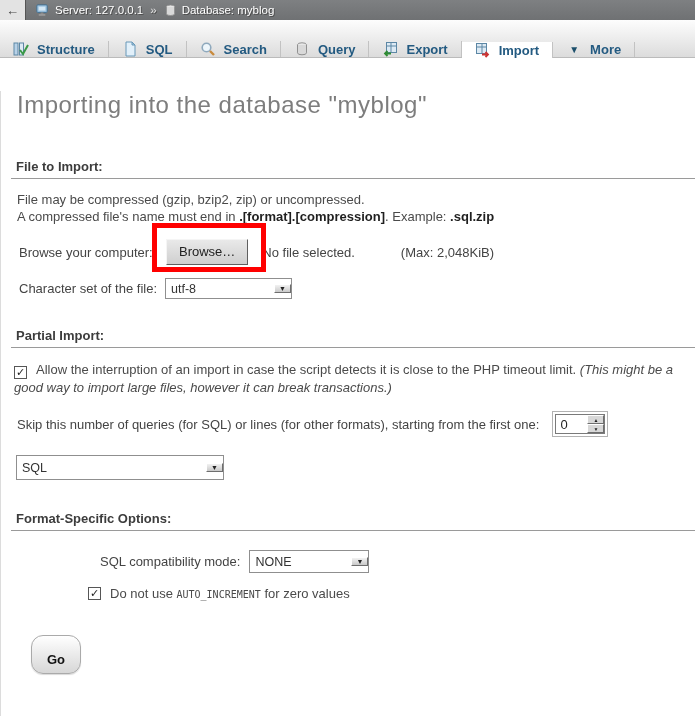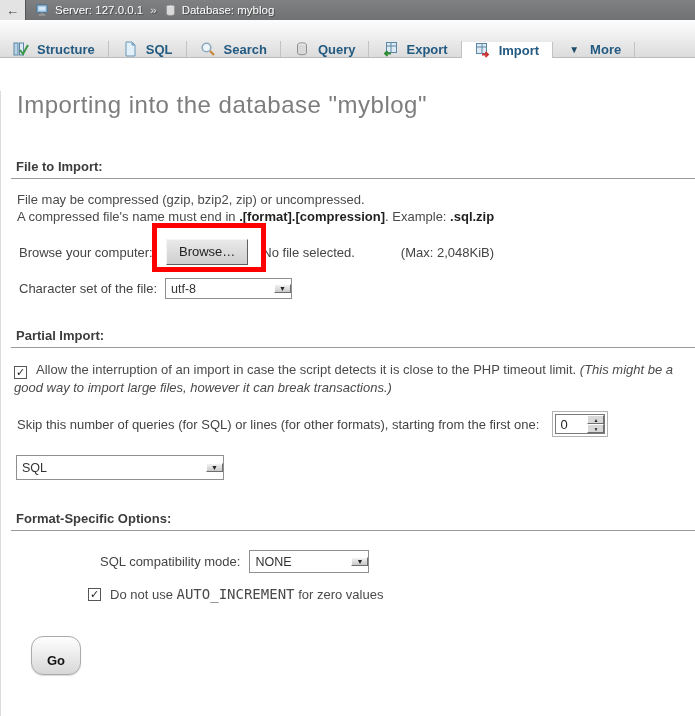--- a/index.html
+++ b/index.html
@@ -99,21 +99,21 @@
   .spin-val { width:31px; border:none; outline:none; font-size:13px; padding-left:4px;
     font-family:inherit; color:#222; }
   .spin-btns { display:flex; flex-direction:column; flex:1; }
   .spin-b {
     flex:1; display:flex; align-items:center; justify-content:center;
     background:#d8d8d8; border:1px solid; border-color:#fff #6e6e6e #6e6e6e #fff;
     font-size:5px; color:#222; cursor:pointer;
   }
   .compat-row { margin:19px 0 0 99px; display:flex; align-items:center; }
   .autoinc-row { margin:13px 0 0 87px; display:flex; align-items:center; color:#4a4a4a; }
-  .mono { font-family:"DejaVu Sans Mono","Liberation Mono",monospace; font-size:14px; }
+  .mono { font-family:"DejaVu Sans Mono","Liberation Mono",monospace; font-size:10px; }
   .go-btn {
     margin:34px 0 0 30px; padding:16px 15px 6px 15px;
     font-family:inherit; font-size:13px; font-weight:bold; color:#111;
     background:linear-gradient(#ffffff,#d7d7d7);
     border:1px solid #aaa; border-radius:12px; cursor:pointer;
     box-shadow:0 1px 1px rgba(0,0,0,0.15);
   }
   
   .highlight-rect {
     position:absolute; left:152px; top:223px; width:114px; height:49px;

